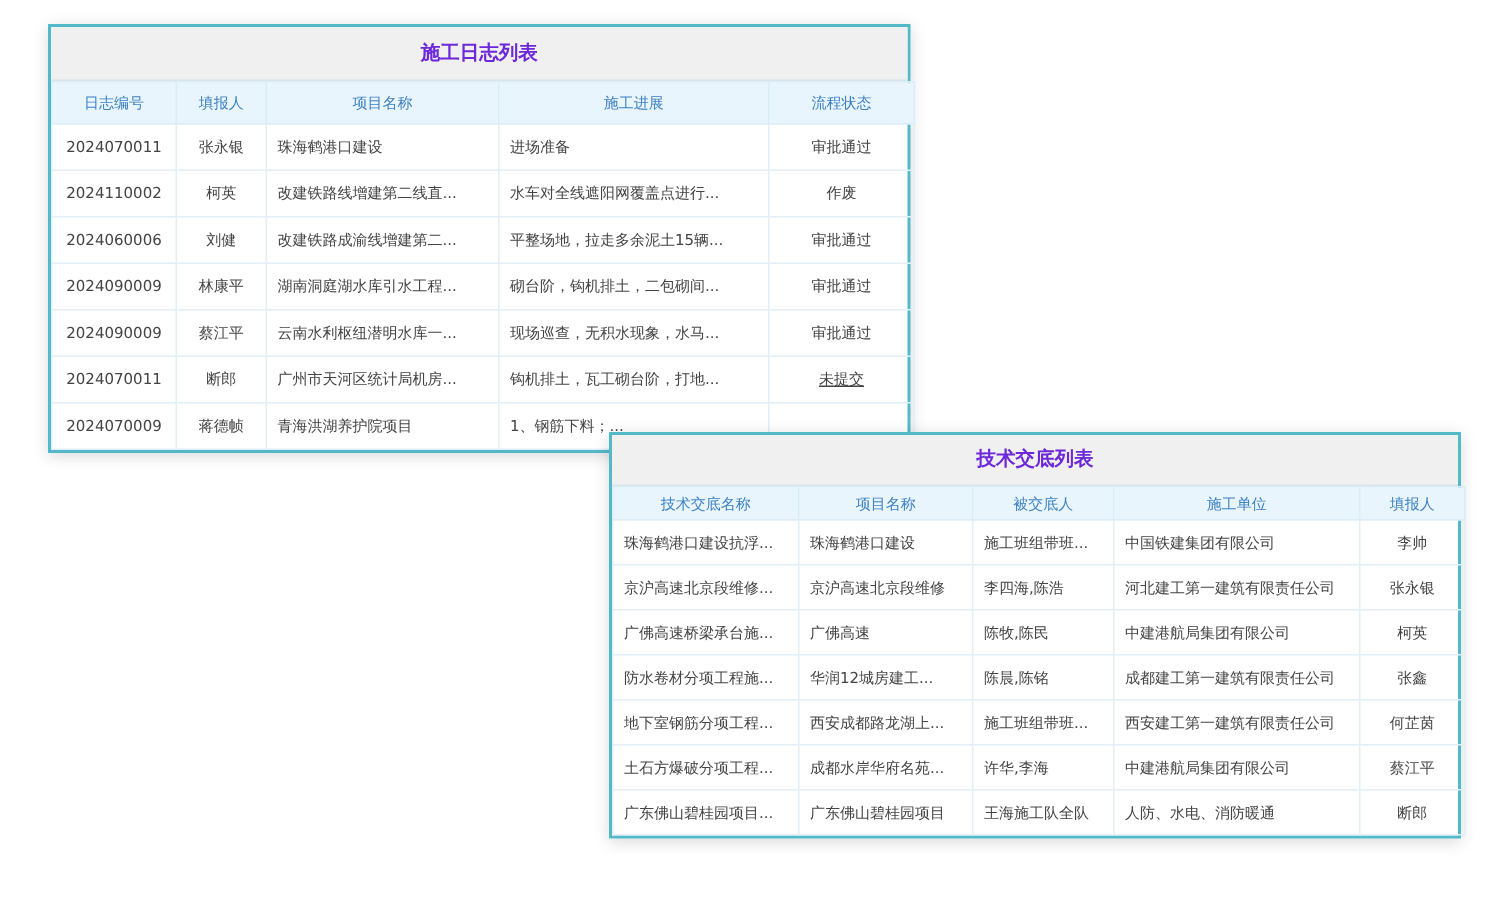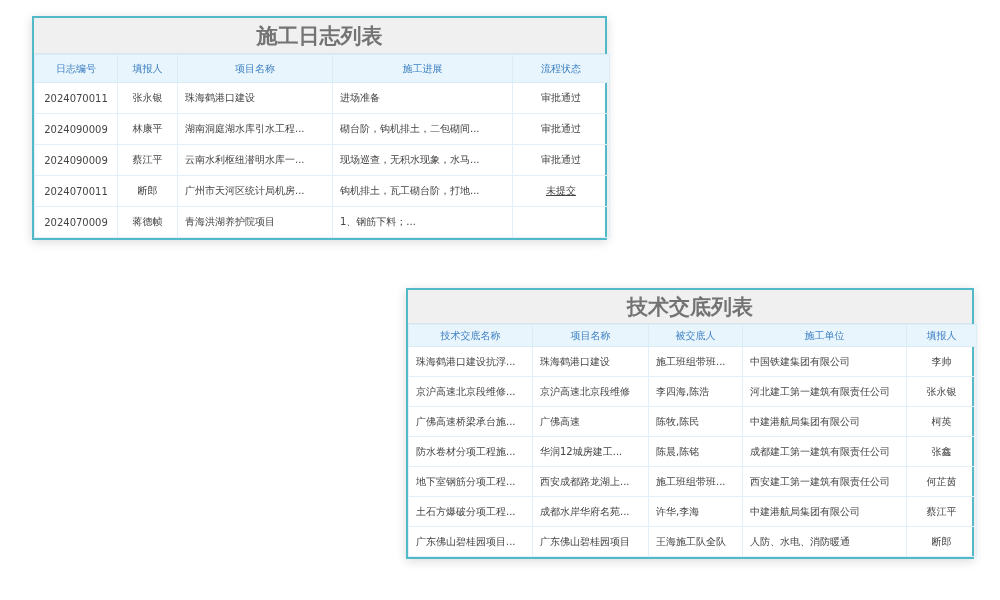--- a/index.html
+++ b/index.html
@@ -14,22 +14,22 @@
   .panel {
     position:absolute;
     background:#ffffff;
     border:2px solid #52b9c8;
     box-shadow:0 2px 10px rgba(0,0,0,0.15);
   }
   .panel-title {
     background:#f0f0f0;
     text-align:center;
     font-weight:bold;
-    font-size:21px;
-    color:#737373;
+    font-size:13px;
+    color:#6d28d9;
     border-bottom:1px solid #d8e6ec;
   }
   #log-panel   { left:32px;  top:16px;  width:575px; z-index:1; }
   #log-panel .panel-title { line-height:36px; height:36px; }
   #disc-panel  { left:406px; top:288px; width:568px; z-index:2; }
   #disc-panel .panel-title { line-height:34px; height:34px; }
 
   table.tbl {
     width:100%;
     border-collapse:collapse;
@@ -88,20 +88,34 @@
       </thead>
       <tbody>
         <tr>
           <td class="lk ctr">2024070011</td>
           <td class="lk ctr">张永银</td>
           <td class="lk">珠海鹤港口建设</td>
           <td>进场准备</td>
           <td class="ctr st-approved">审批通过</td>
         </tr>
         <tr>
+          <td class="lk ctr">2024110002</td>
+          <td class="lk ctr">柯英</td>
+          <td class="lk">改建铁路线增建第二线直...</td>
+          <td>水车对全线遮阳网覆盖点进行...</td>
+          <td class="ctr st-voided">作废</td>
+        </tr>
+        <tr>
+          <td class="lk ctr">2024060006</td>
+          <td class="lk ctr">刘健</td>
+          <td class="lk">改建铁路成渝线增建第二...</td>
+          <td>平整场地，拉走多余泥土15辆...</td>
+          <td class="ctr st-approved">审批通过</td>
+        </tr>
+        <tr>
           <td class="lk ctr">2024090009</td>
           <td class="lk ctr">林康平</td>
           <td class="lk">湖南洞庭湖水库引水工程...</td>
           <td>砌台阶，钩机排土，二包砌间...</td>
           <td class="ctr st-approved">审批通过</td>
         </tr>
         <tr>
           <td class="lk ctr">2024090009</td>
           <td class="lk ctr">蔡江平</td>
           <td class="lk">云南水利枢纽潜明水库一...</td>

